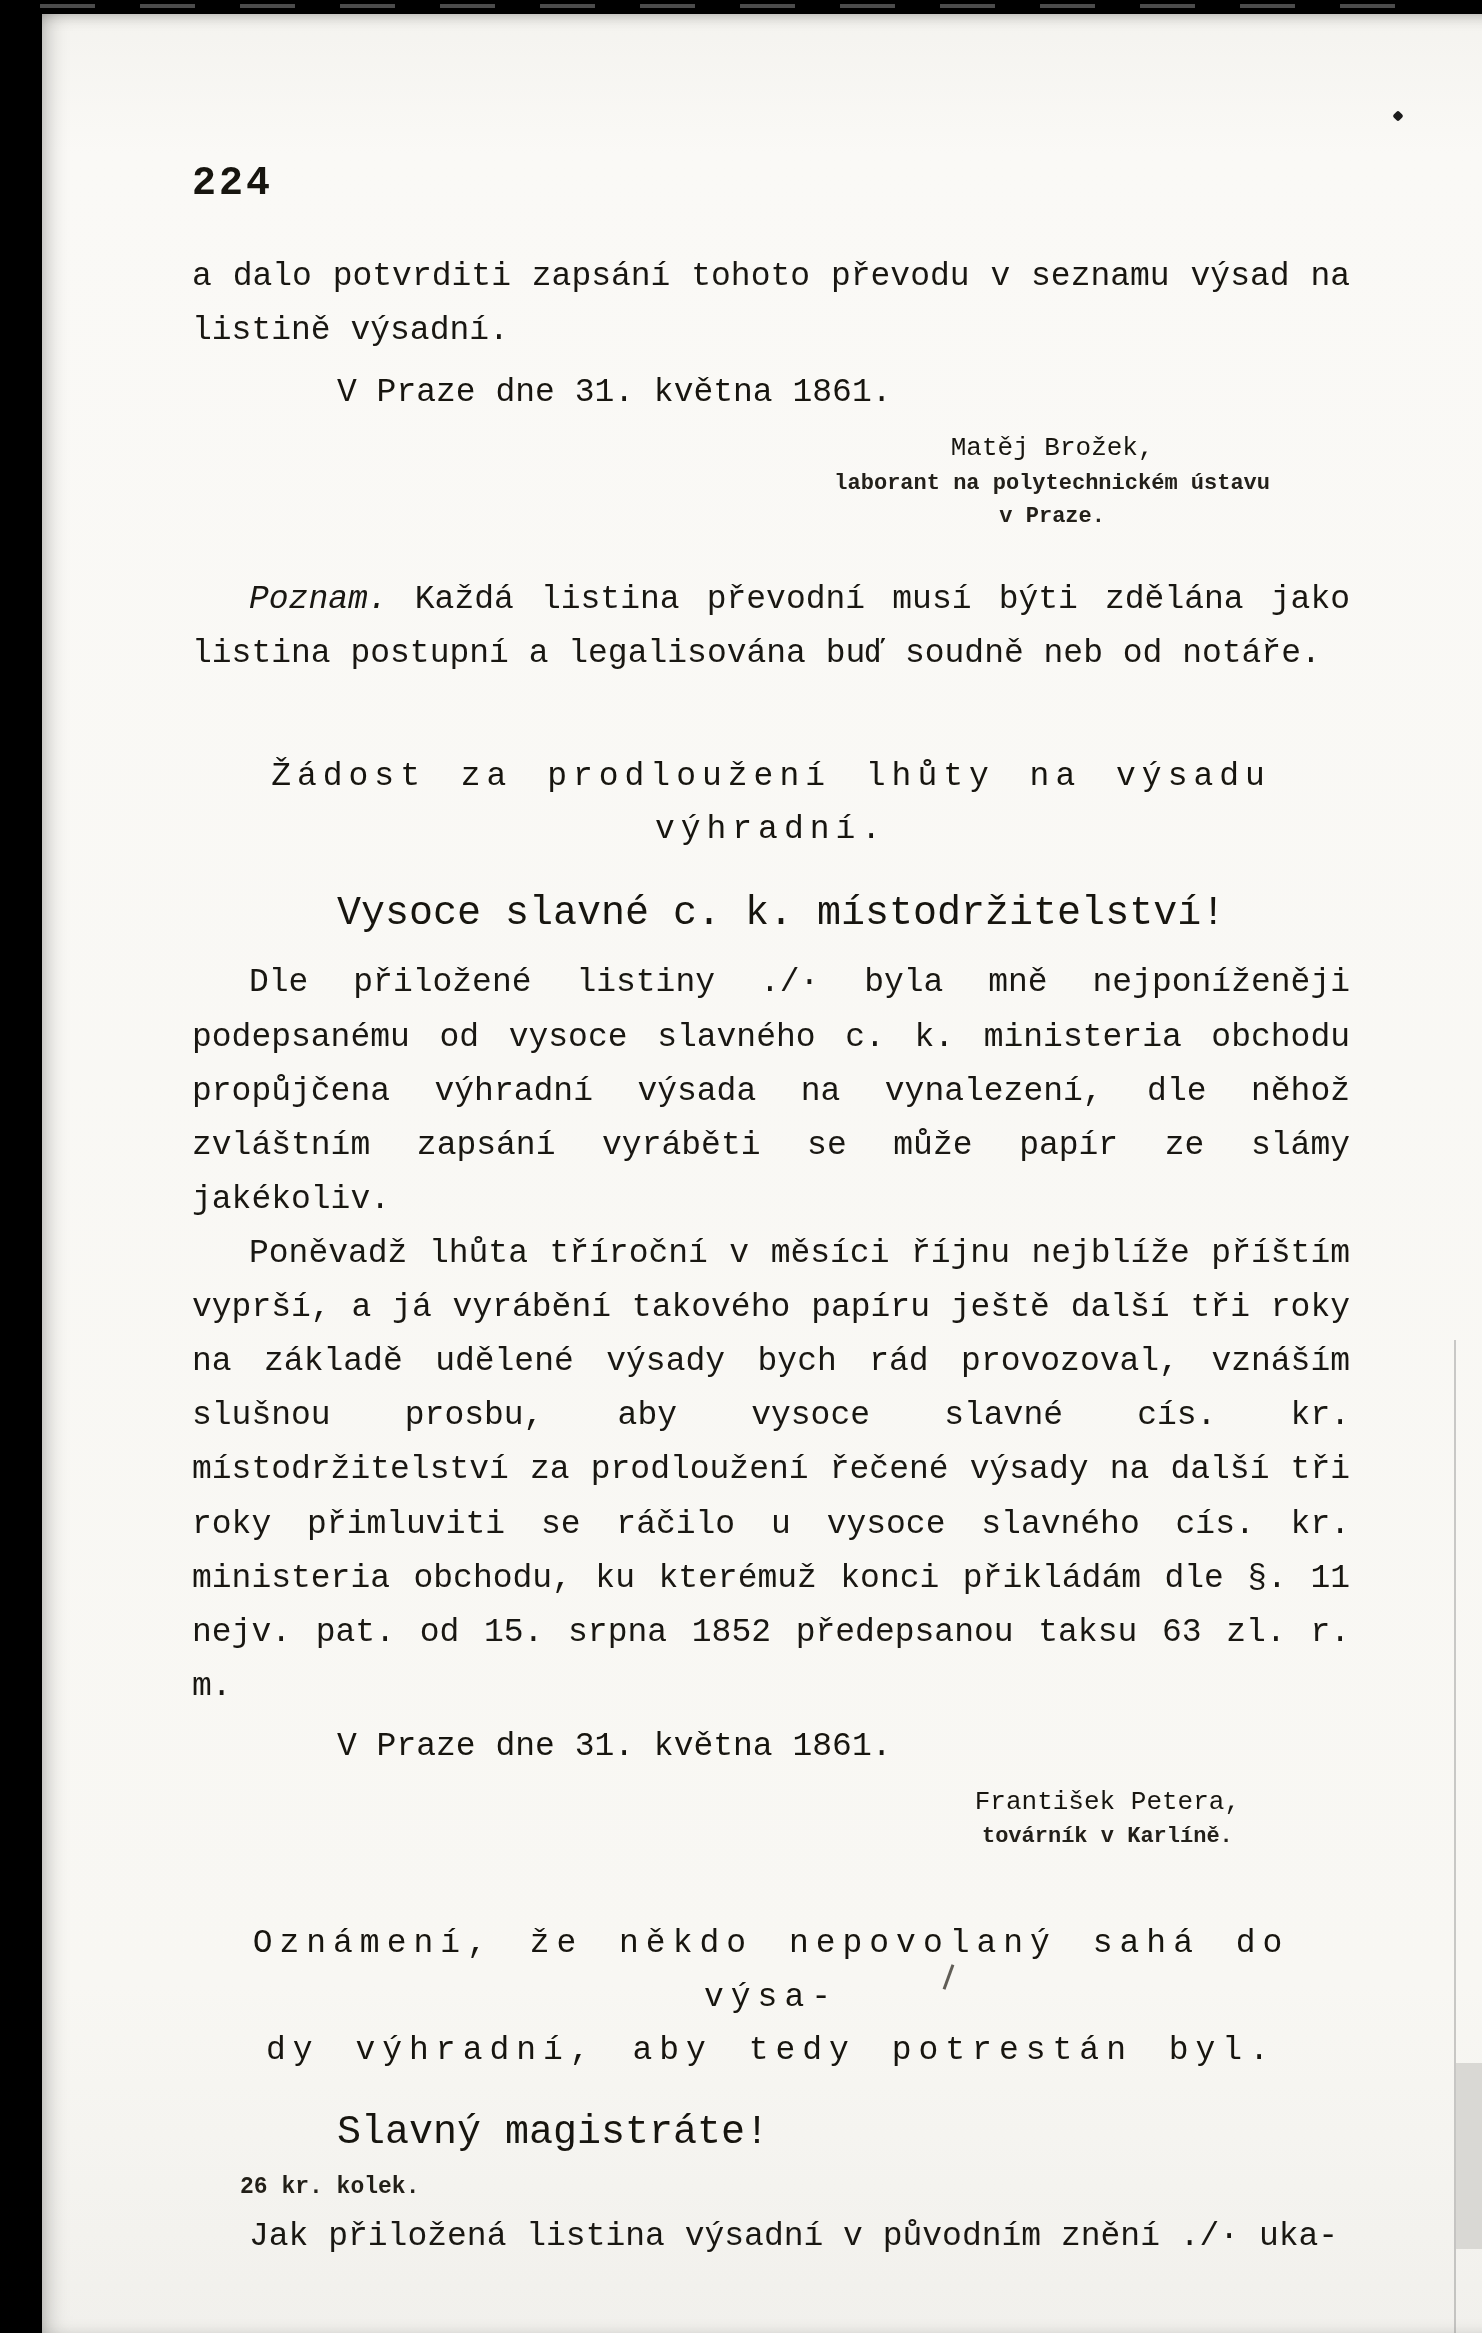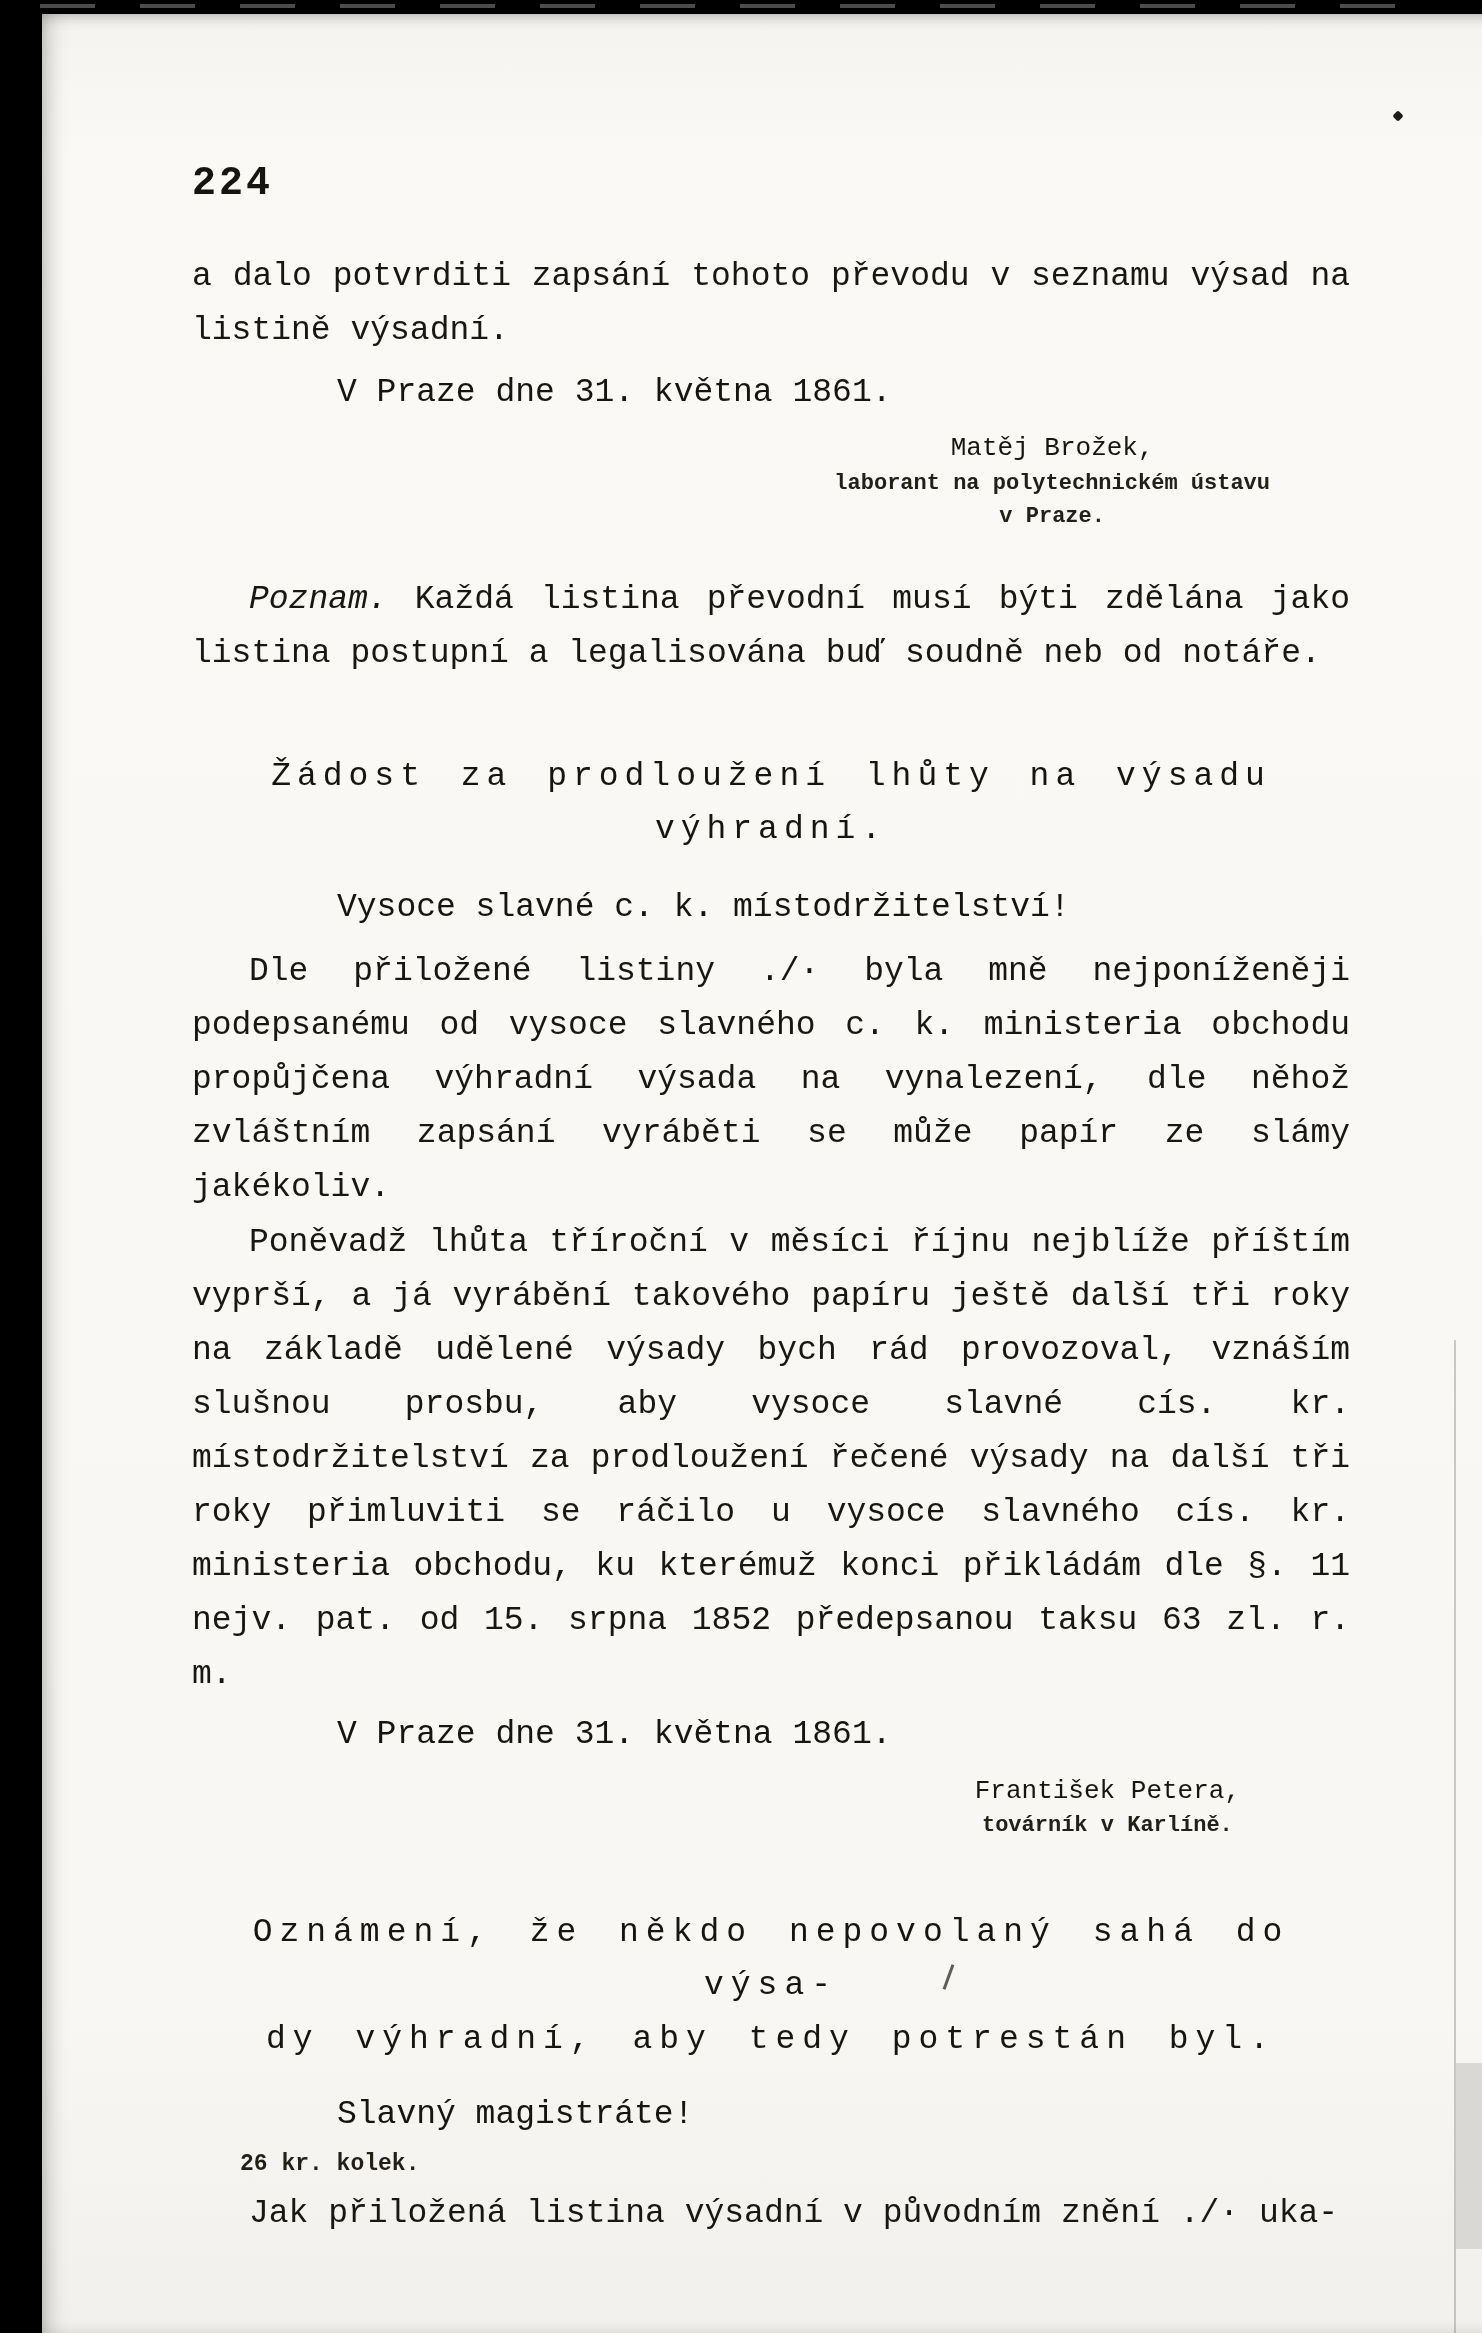--- a/index.html
+++ b/index.html
@@ -82,21 +82,21 @@
     width: 1158px;
     text-align: center;
     font-size: 33px;
     line-height: 1.62;
     letter-spacing: 6px;
     word-spacing: 9px;
   }
   .heading-1 { margin-top: 69px; }
   .heading-2 { margin-top: 64px; letter-spacing: 7px; }
   .salutation {
-    font-size: 33px;
+    font-size: 40px;
     line-height: 1.64;
     margin-left: 145px;
   }
   .salutation-1 { margin-top: 24px; }
   .salutation-2 { margin-top: 22px; }
   .stamp {
     font-size: 23px;
     font-weight: bold;
     line-height: 1.4;
     color: #221f18;

